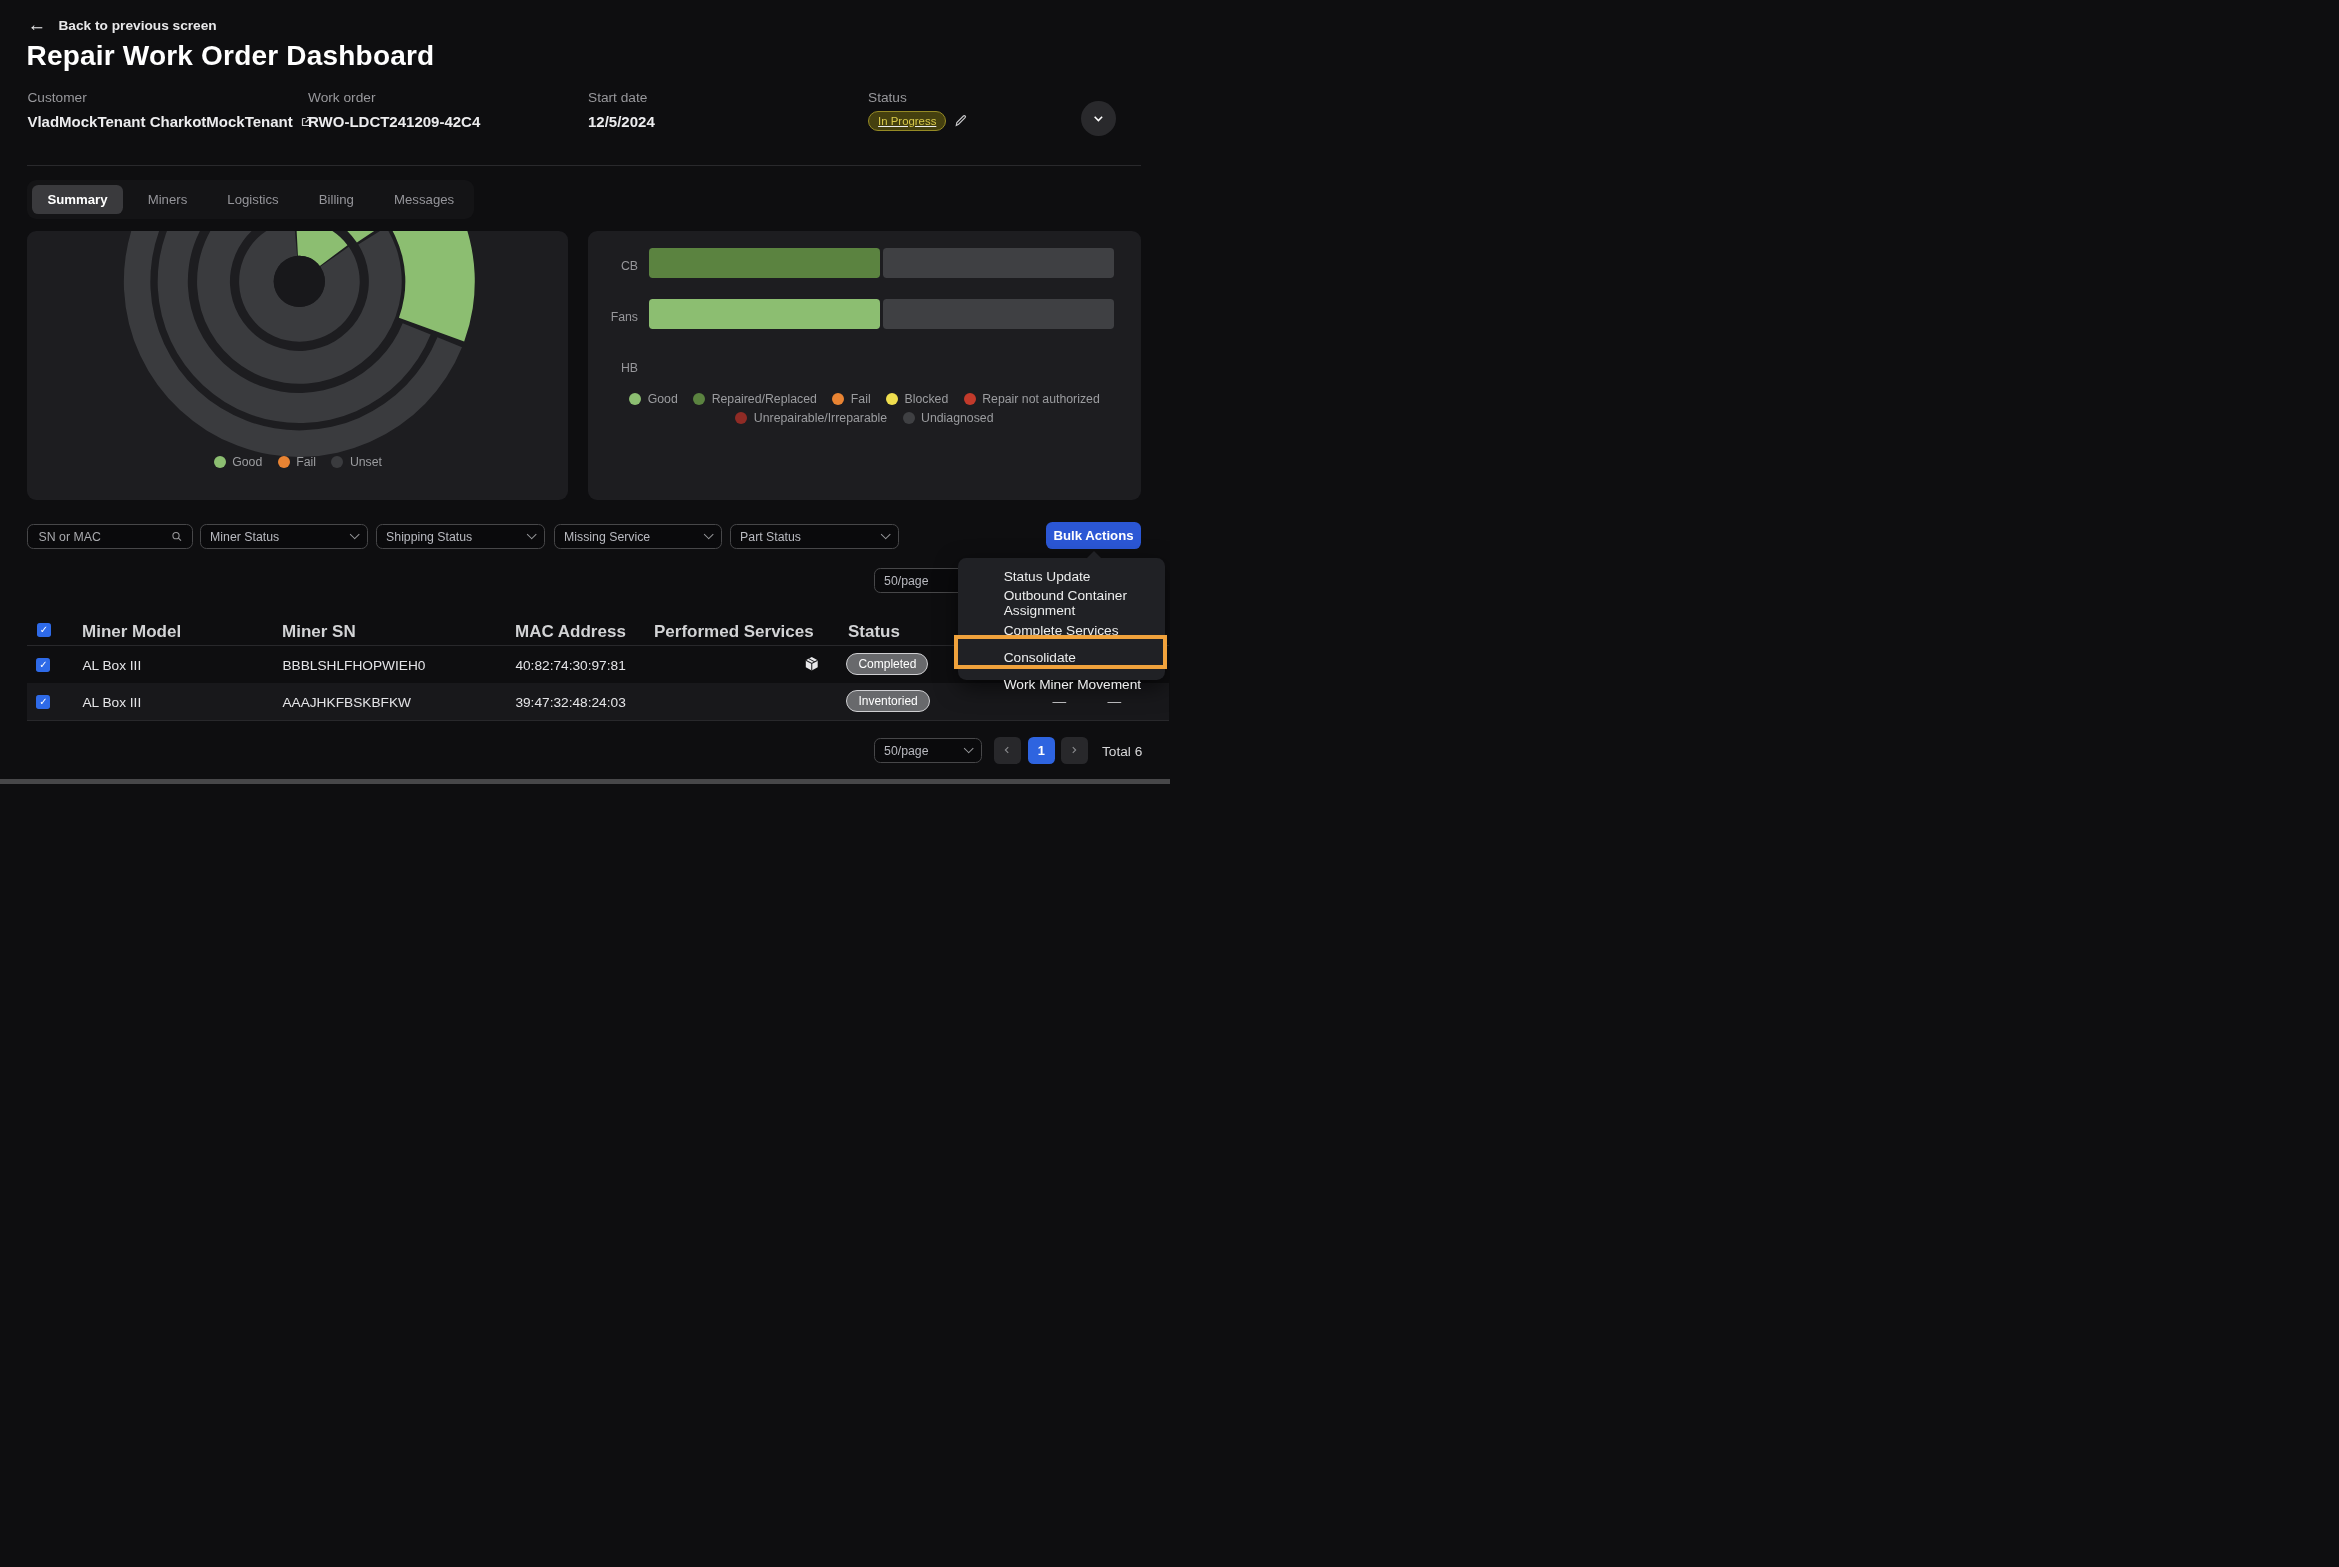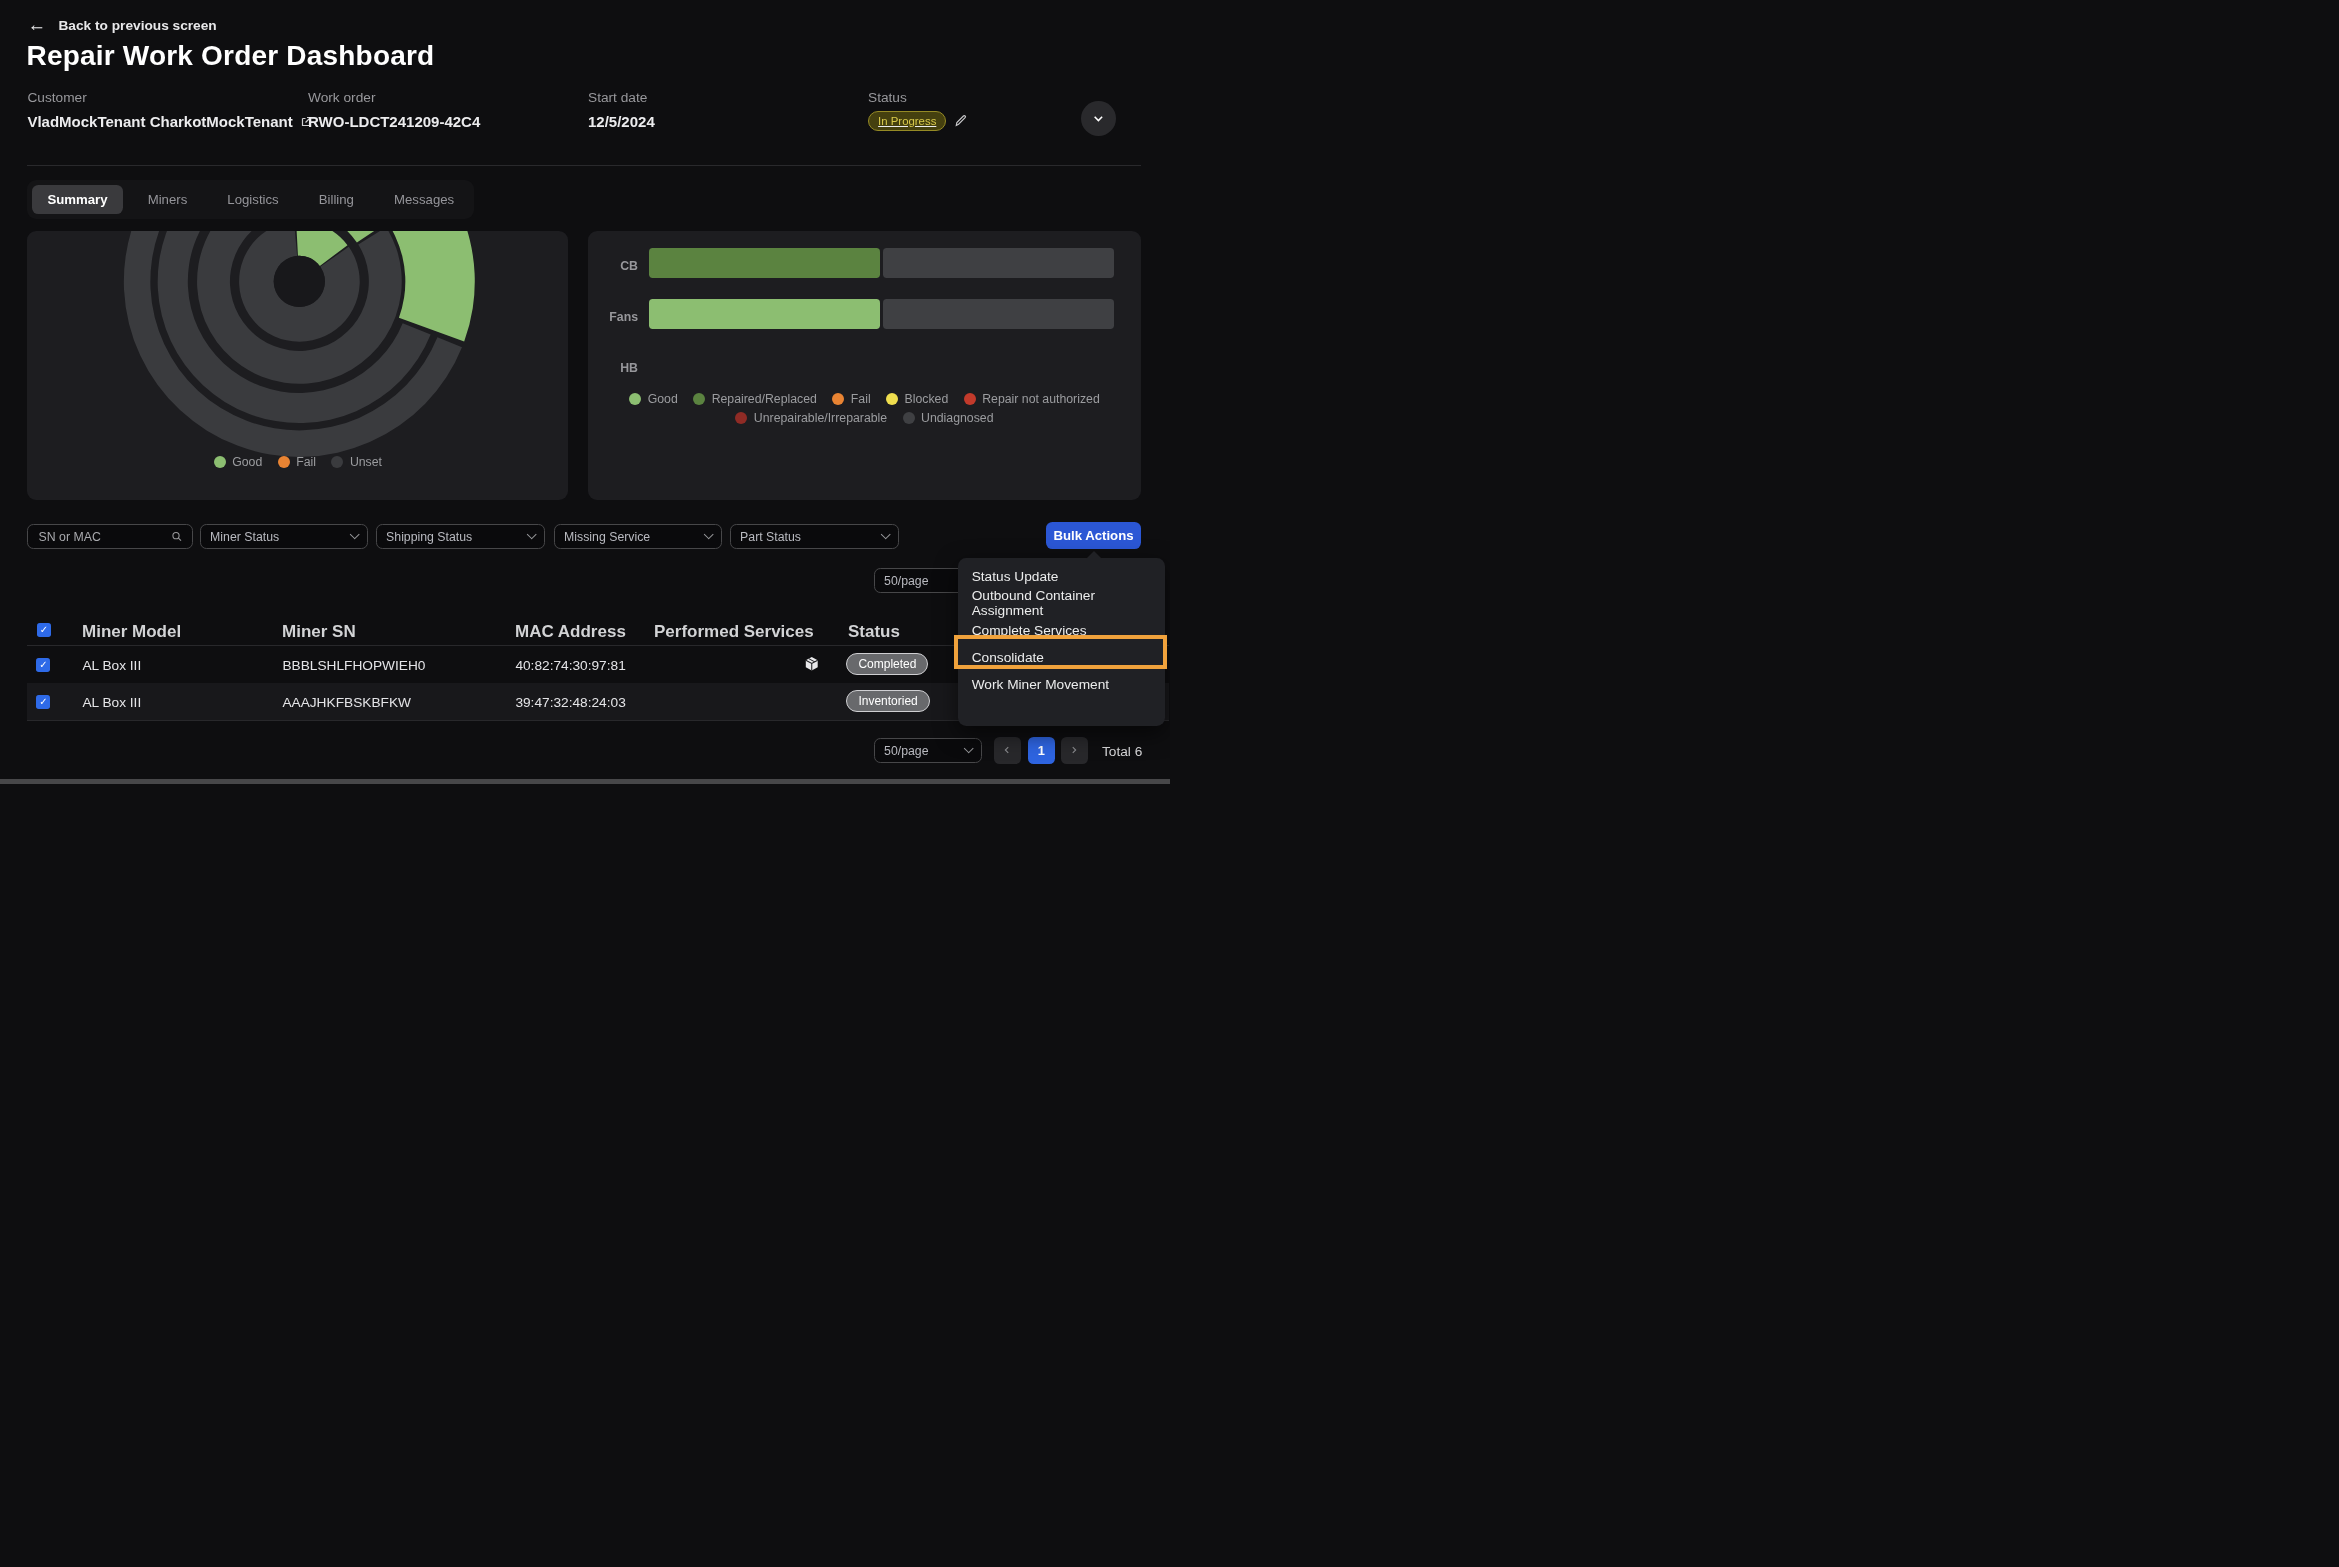--- a/index.html
+++ b/index.html
@@ -20,21 +20,21 @@
   .tabbar{display:flex;align-items:center;gap:9.1px;background:#141416;border-radius:9.1px;padding:4.6px;}
   .tab{font-size:13.2px;color:#95959a;padding:7.3px 15.5px;border-radius:6.4px;white-space:nowrap;}
   .tab.active{background:#3a3a3d;color:#ffffff;font-weight:600;}
   
   .card{background:#1d1d20;border-radius:9.1px;overflow:hidden;}
   
   .legend-row{display:flex;justify-content:center;align-items:center;gap:15.5px;font-size:12.3px;color:#9b9c9f;}
   .legend-item{display:flex;align-items:center;gap:6.4px;}
   .legend-dot{width:12px;height:12px;border-radius:50%;display:inline-block;}
   
-  .bar-label{font-size:12.3px;color:#97979b;text-align:right;width:50px;font-weight:bold;}
+  .bar-label{font-size:12.3px;color:#97979b;text-align:right;width:50px;}
   .bar-track{display:flex;gap:3.7px;height:30px;}
   .bar-seg{height:100%;border-radius:3.7px;}
   
   .fbox{box-sizing:border-box;height:25px;background:#0a0a0c;border:0.9px solid #474749;border-radius:6.4px;
         display:flex;align-items:center;justify-content:space-between;padding:0 9.1px;font-size:12.3px;color:#b9bac0;}
   .fbox input{background:transparent;border:none;outline:none;color:#f0abfc;font-size:12.3px;width:100%;
               font-family:Liberation Sans, sans-serif;}
   .fbox input::placeholder{color:#a9aaae;}
   .chev{width:6.4px;height:6.4px;border-right:1.4px solid #97989b;border-bottom:1.4px solid #97989b;
         transform:rotate(45deg);margin-top:-3.7px;flex:none;}
@@ -269,21 +269,21 @@
     <div class="abs td" style="left:488px;top:12px;">39:47:32:48:24:03</div>
     <div class="abs" style="left:819px;top:7.3px;">
       <span class="pill">Inventoried</span>
     </div>
     <div class="abs dash" style="left:1025px;top:11px;">—</div>
     <div class="abs dash" style="left:1080px;top:11px;">—</div>
   </div>
   <div class="abs rowline" style="left:27.4px;top:720px;width:1142px;"></div>
 
   <div class="abs menu-caret" style="left:1086px;top:551px;z-index:20;"></div>
-  <div class="abs menu" style="left:958px;top:558px;width:207px;height:168px;z-index:19;padding-top:4.6px;box-sizing:border-box;">
+  <div class="abs menu" style="left:958px;top:558px;width:207px;height:122px;z-index:19;padding-top:4.6px;box-sizing:border-box;padding-left:32px;">
     <div class="menu-item">Status Update</div>
     <div class="menu-item">Outbound Container Assignment</div>
     <div class="menu-item">Complete Services</div>
     <div class="menu-item">Consolidate</div>
     <div class="menu-item">Work Miner Movement</div>
   </div>
   <div class="abs annotation" style="left:954px;top:635px;width:213px;height:34px;z-index:21;"></div>
 
   <div class="abs fbox" style="left:874px;top:738px;width:108px;">
     <span>50/page</span>

